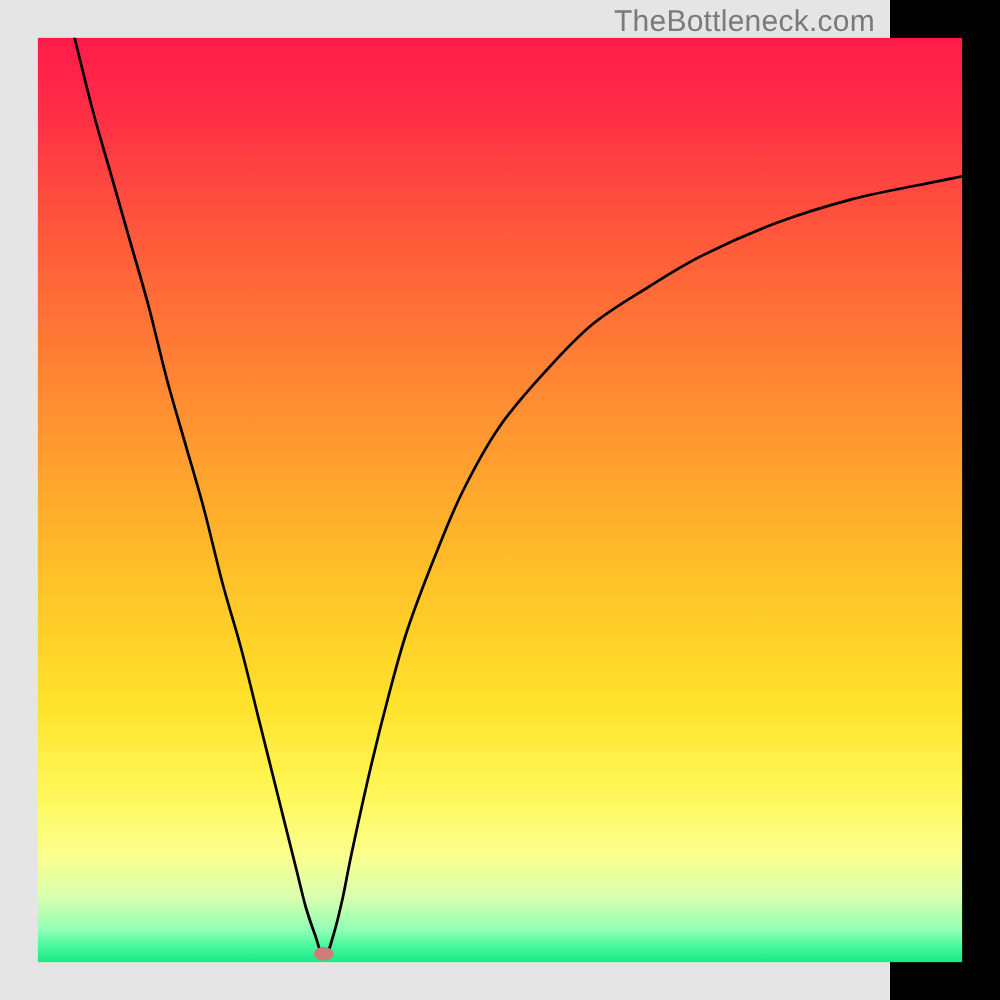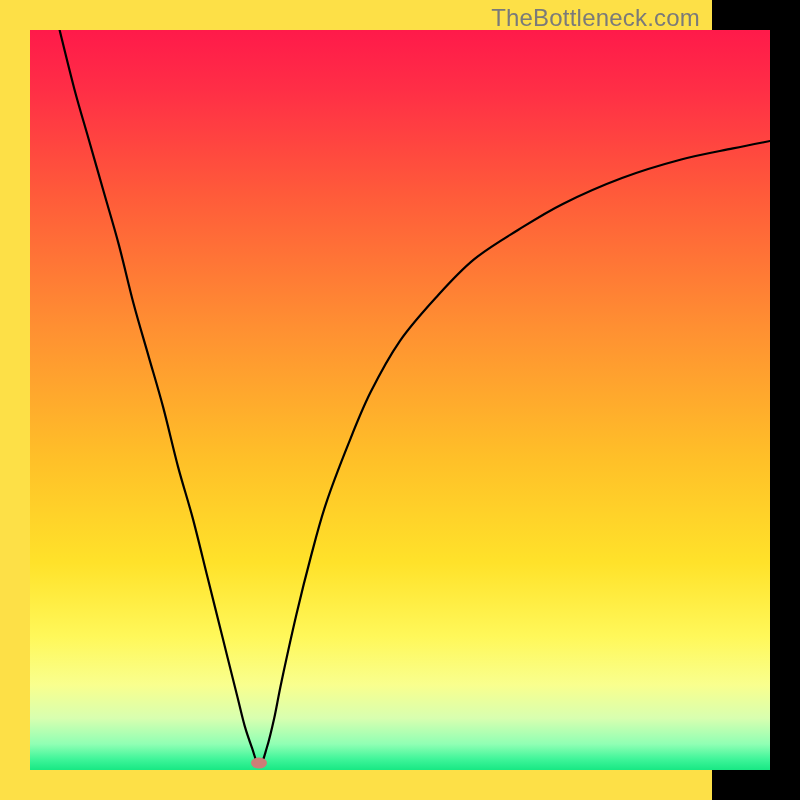--- a/index.html
+++ b/index.html
@@ -10,21 +10,21 @@
     background: #000;
     overflow: hidden;
     font-family: Arial, Helvetica, sans-serif;
   }
   .frame {
     position: absolute;
     left: 0;
     top: 0;
     width: 712px;
     height: 800px;
-    background: #fde047;
+    background: #e5e5e5;
   }
   .plot-area {
     position: absolute;
     left: 30px;
     top: 30px;
     width: 740px;
     height: 740px;
     overflow: hidden;
   }
   .gradient {

